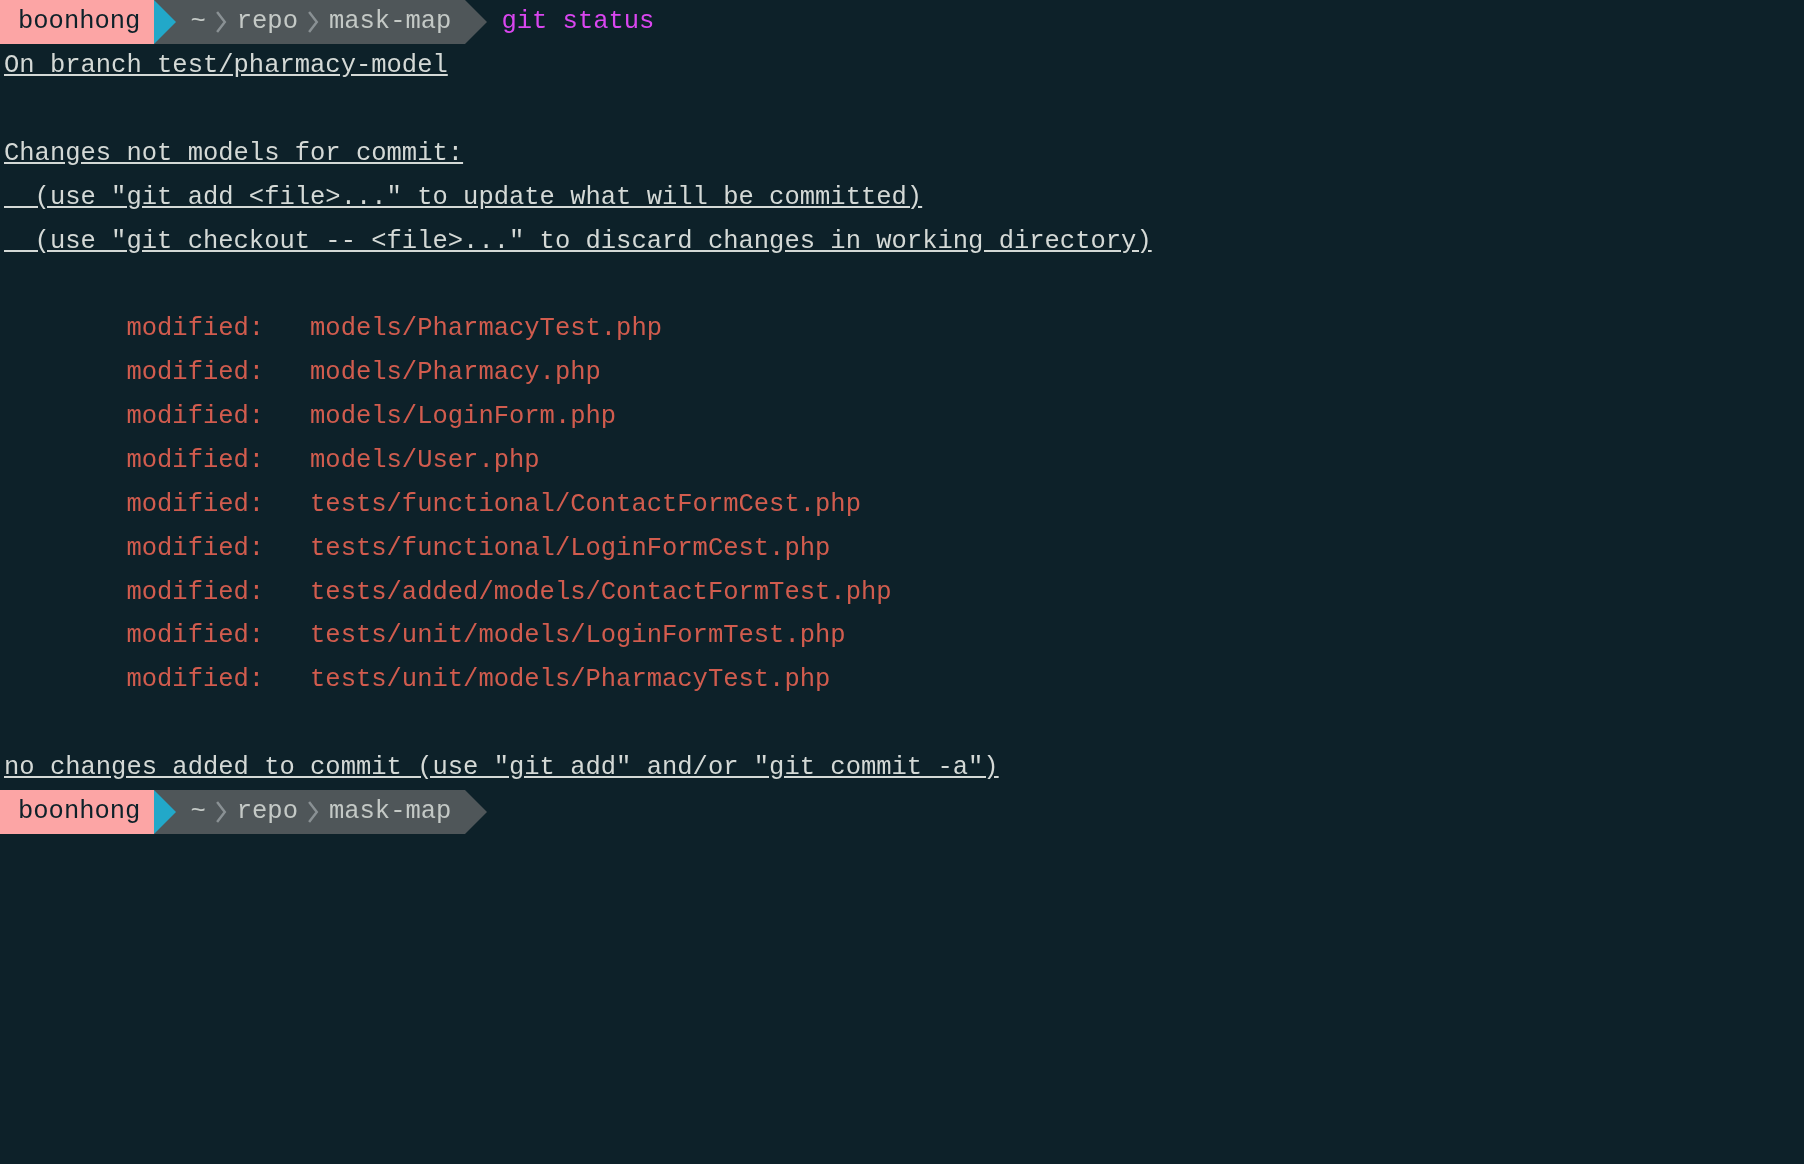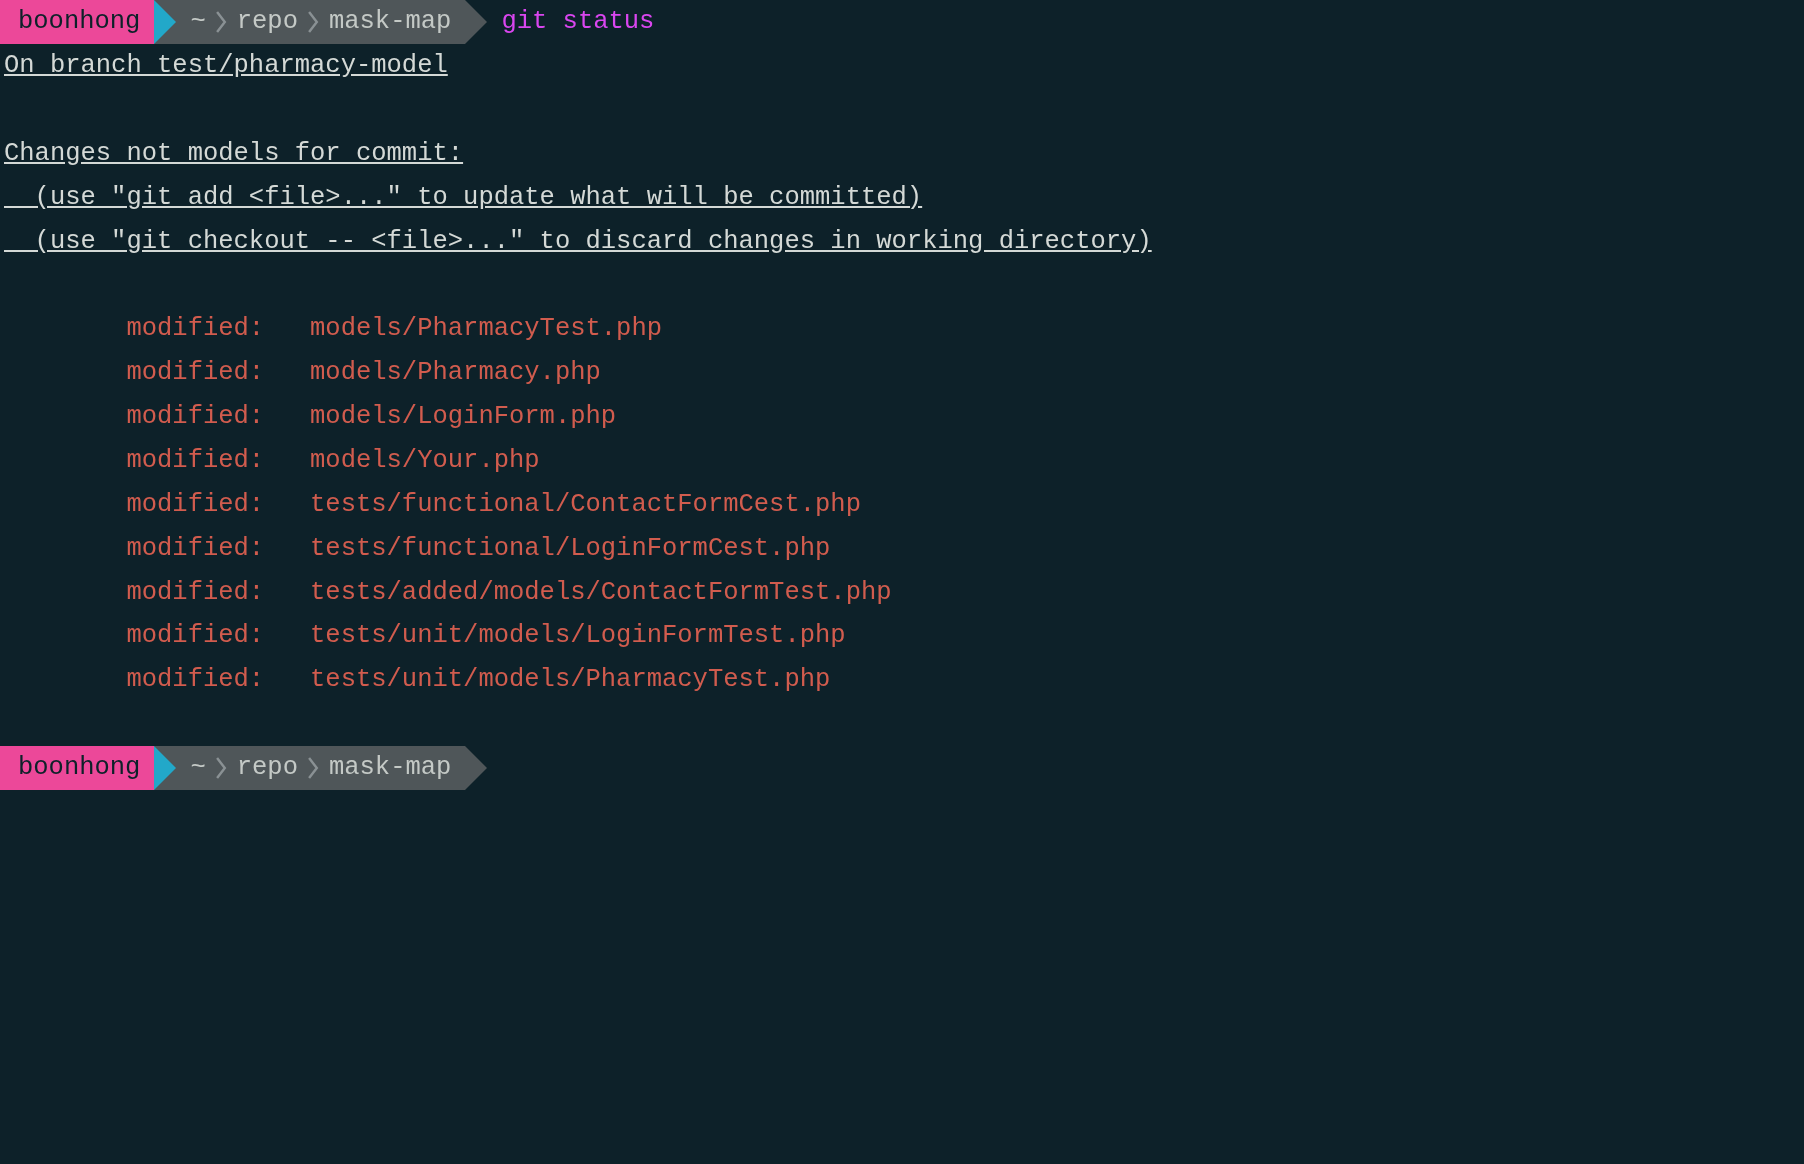--- a/index.html
+++ b/index.html
@@ -14,21 +14,21 @@
       height: 1164px;
       overflow: hidden;
     }
     .prompt-row {
       display: flex;
       align-items: center;
       height: 44px;
       white-space: nowrap;
     }
     .seg-user {
-      background-color: #ec4899;
+      background-color: #fca5a5;
       color: #0d2129;
       padding: 0 14px 0 18px;
       height: 100%;
       display: flex;
       align-items: center;
       position: relative;
     }
     .seg-user::after {
       content: '';
       position: absolute;
@@ -115,28 +115,29 @@
     <div class="output-line">On branch test/pharmacy-model</div>
     <div class="spacer"></div>
     <div class="output-line">Changes not models for commit:</div>
     <div class="output-line">  (use "git add &lt;file&gt;..." to update what will be committed)</div>
     <div class="output-line">  (use "git checkout -- &lt;file&gt;..." to discard changes in working directory)</div>
     <div class="spacer"></div>
     <div id="modified-list">
         <div class="modified-row">        modified:   models/PharmacyTest.php</div>
         <div class="modified-row">        modified:   models/Pharmacy.php</div>
         <div class="modified-row">        modified:   models/LoginForm.php</div>
-        <div class="modified-row">        modified:   models/Your.php</div>
+        <div class="modified-row">        modified:   models/User.php</div>
         <div class="modified-row">        modified:   tests/functional/ContactFormCest.php</div>
         <div class="modified-row">        modified:   tests/functional/LoginFormCest.php</div>
         <div class="modified-row">        modified:   tests/added/models/ContactFormTest.php</div>
         <div class="modified-row">        modified:   tests/unit/models/LoginFormTest.php</div>
         <div class="modified-row">        modified:   tests/unit/models/PharmacyTest.php</div>
       </div>
     <div class="spacer"></div>
+    <div class="output-line">no changes added to commit (use "git add" and/or "git commit -a")</div>
   </div>
 
   <div class="prompt-row">
     <div class="seg-user">
       <span>boonhong</span>
     </div>
     <div class="seg-path" id="path-seg-2">
         <span>~</span>
         <span class="path-sep">
           <svg viewBox="0 0 10 20">

